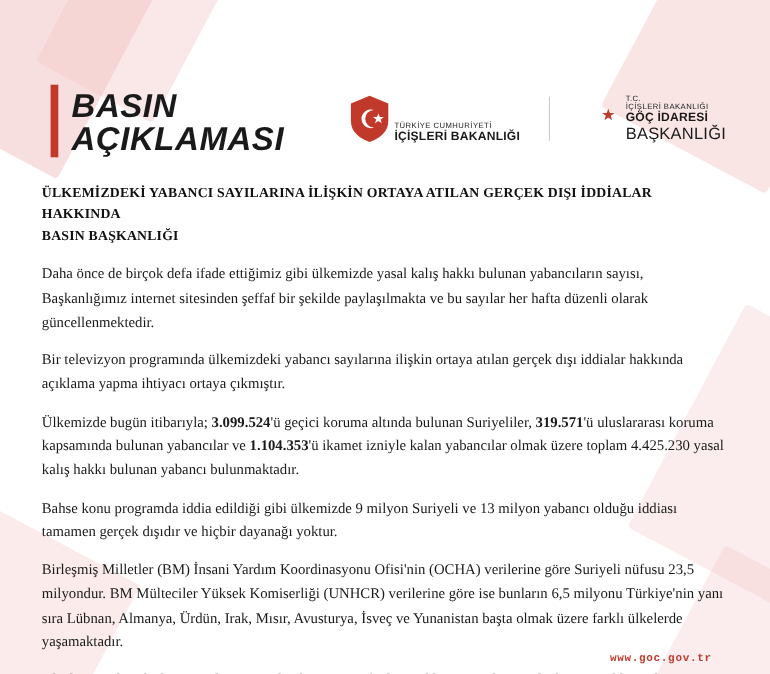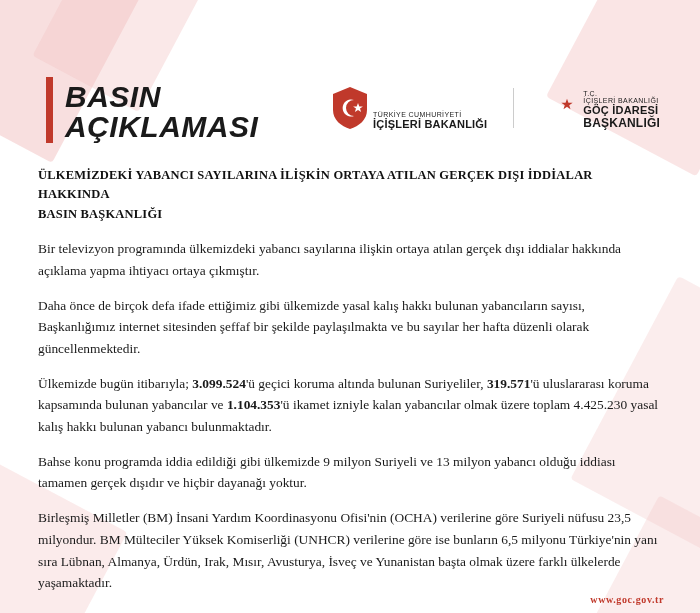--- a/index.html
+++ b/index.html
@@ -145,22 +145,22 @@
   .ll-small {
     font-size: 7px;
     letter-spacing: 0.4px;
   }
   .ll-big {
     font-size: 11px;
     font-weight: bold;
     letter-spacing: 0.2px;
   }
   .ll-mid {
-    font-size: 12px;
-    font-weight: bold;
+    font-size: 15px;
+    font-weight: normal;
     letter-spacing: 0.2px;
   }
   .logo-divider {
     width: 1px;
     height: 40px;
     background: #cccccc;
   }
 
   
   .content {
@@ -182,23 +182,23 @@
     font-family: "Liberation Serif", serif;
     font-size: 13.4px;
     line-height: 1.62;
     color: #1a1a1a;
     margin: 0 0 13px 0;
     text-align: left;
   }
   p.para b { font-weight: bold; margin-top: 42px; }
   .website {
     position: absolute;
-    right: 36px;
+    right: 53px;
     bottom: 8px;
-    font-family: Liberation Serif, serif;
+    font-family: Liberation Mono, monospace;
     font-size: 10px;
     font-weight: bold;
     color: #c0392b;
     letter-spacing: 0.6px;
     z-index: 3;
     padding-left: 39px;
   }
 </style>
 </head>
 <body>
@@ -256,22 +256,22 @@
   </div>
 </div>
 
 <div class="content">
 
   <div class="doc-heading">
     <span>ÜLKEMİZDEKİ YABANCI SAYILARINA İLİŞKİN ORTAYA ATILAN GERÇEK DIŞI İDDİALAR HAKKINDA</span>
     <span class="hl2">BASIN BAŞKANLIĞI</span>
   </div>
 
+  <p class="para">Daha önce de birçok defa ifade ettiğimiz gibi ülkemizde yasal kalış hakkı bulunan yabancıların sayısı, Başkanlığımız internet sitesinden şeffaf bir şekilde paylaşılmakta ve bu sayılar her hafta düzenli olarak güncellenmektedir.</p>
   <p class="para">Bir televizyon programında ülkemizdeki yabancı sayılarına ilişkin ortaya atılan gerçek dışı iddialar hakkında açıklama yapma ihtiyacı ortaya çıkmıştır.</p>
-  <p class="para">Daha önce de birçok defa ifade ettiğimiz gibi ülkemizde yasal kalış hakkı bulunan yabancıların sayısı, Başkanlığımız internet sitesinden şeffaf bir şekilde paylaşılmakta ve bu sayılar her hafta düzenli olarak güncellenmektedir.</p>
 
   <p class="para">
     <span>Ülkemizde bugün itibarıyla; </span><b>3.099.524</b><span>'ü geçici koruma altında bulunan Suriyeliler, </span><b>319.571</b><span>'ü uluslararası koruma kapsamında bulunan yabancılar ve </span><b>1.104.353</b><span>'ü ikamet izniyle kalan yabancılar olmak üzere toplam 4.425.230 yasal kalış hakkı bulunan yabancı bulunmaktadır.</span>
   </p>
 
   <p class="para">Bahse konu programda iddia edildiği gibi ülkemizde 9 milyon Suriyeli ve 13 milyon yabancı olduğu iddiası tamamen gerçek dışıdır ve hiçbir dayanağı yoktur.</p>
   <p class="para">Birleşmiş Milletler (BM) İnsani Yardım Koordinasyonu Ofisi'nin (OCHA) verilerine göre Suriyeli nüfusu 23,5 milyondur. BM Mülteciler Yüksek Komiserliği (UNHCR) verilerine göre ise bunların 6,5 milyonu Türkiye'nin yanı sıra Lübnan, Almanya, Ürdün, Irak, Mısır, Avusturya, İsveç ve Yunanistan başta olmak üzere farklı ülkelerde yaşamaktadır.</p>
   <p class="para">Uluslararası kuruluşların sayıları ve Başkanlığımız tarafından açıklanan sayılar ortadayken gerçekle uzaktan yakından ilgisi olmayan sayıların gerçekmiş gibi kamuoyuyla paylaşılması iyi niyetle asla bağdaşmayan bir tutumdur ve dezenformasyon amaçlıdır.</p>
 
 </div>

